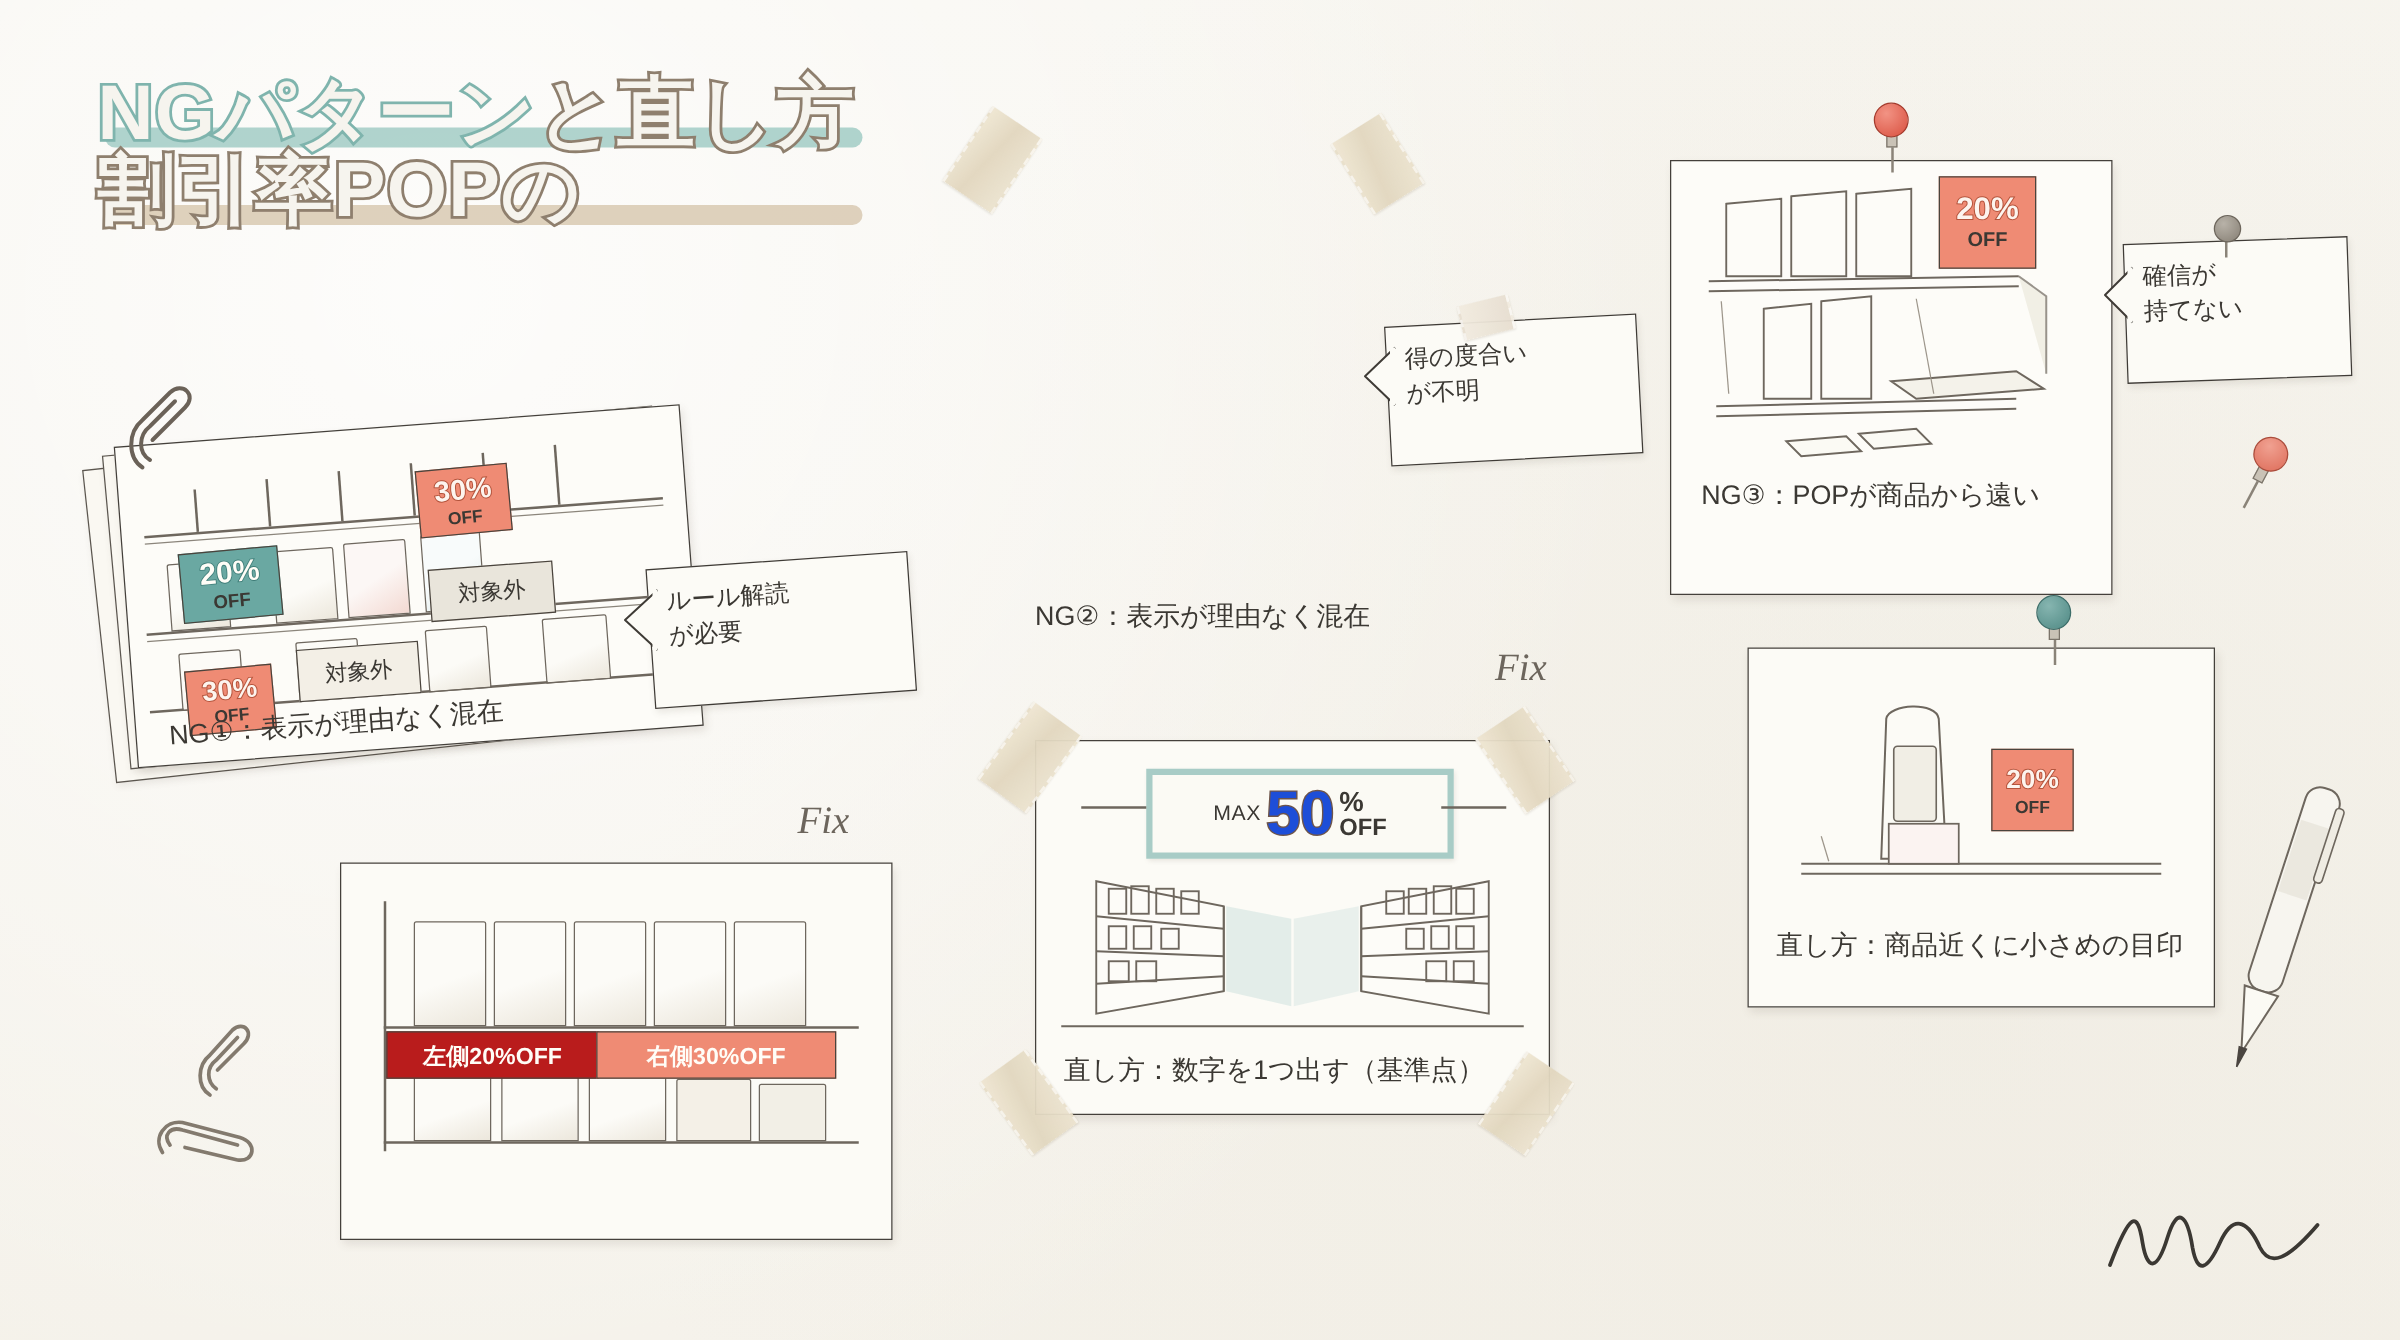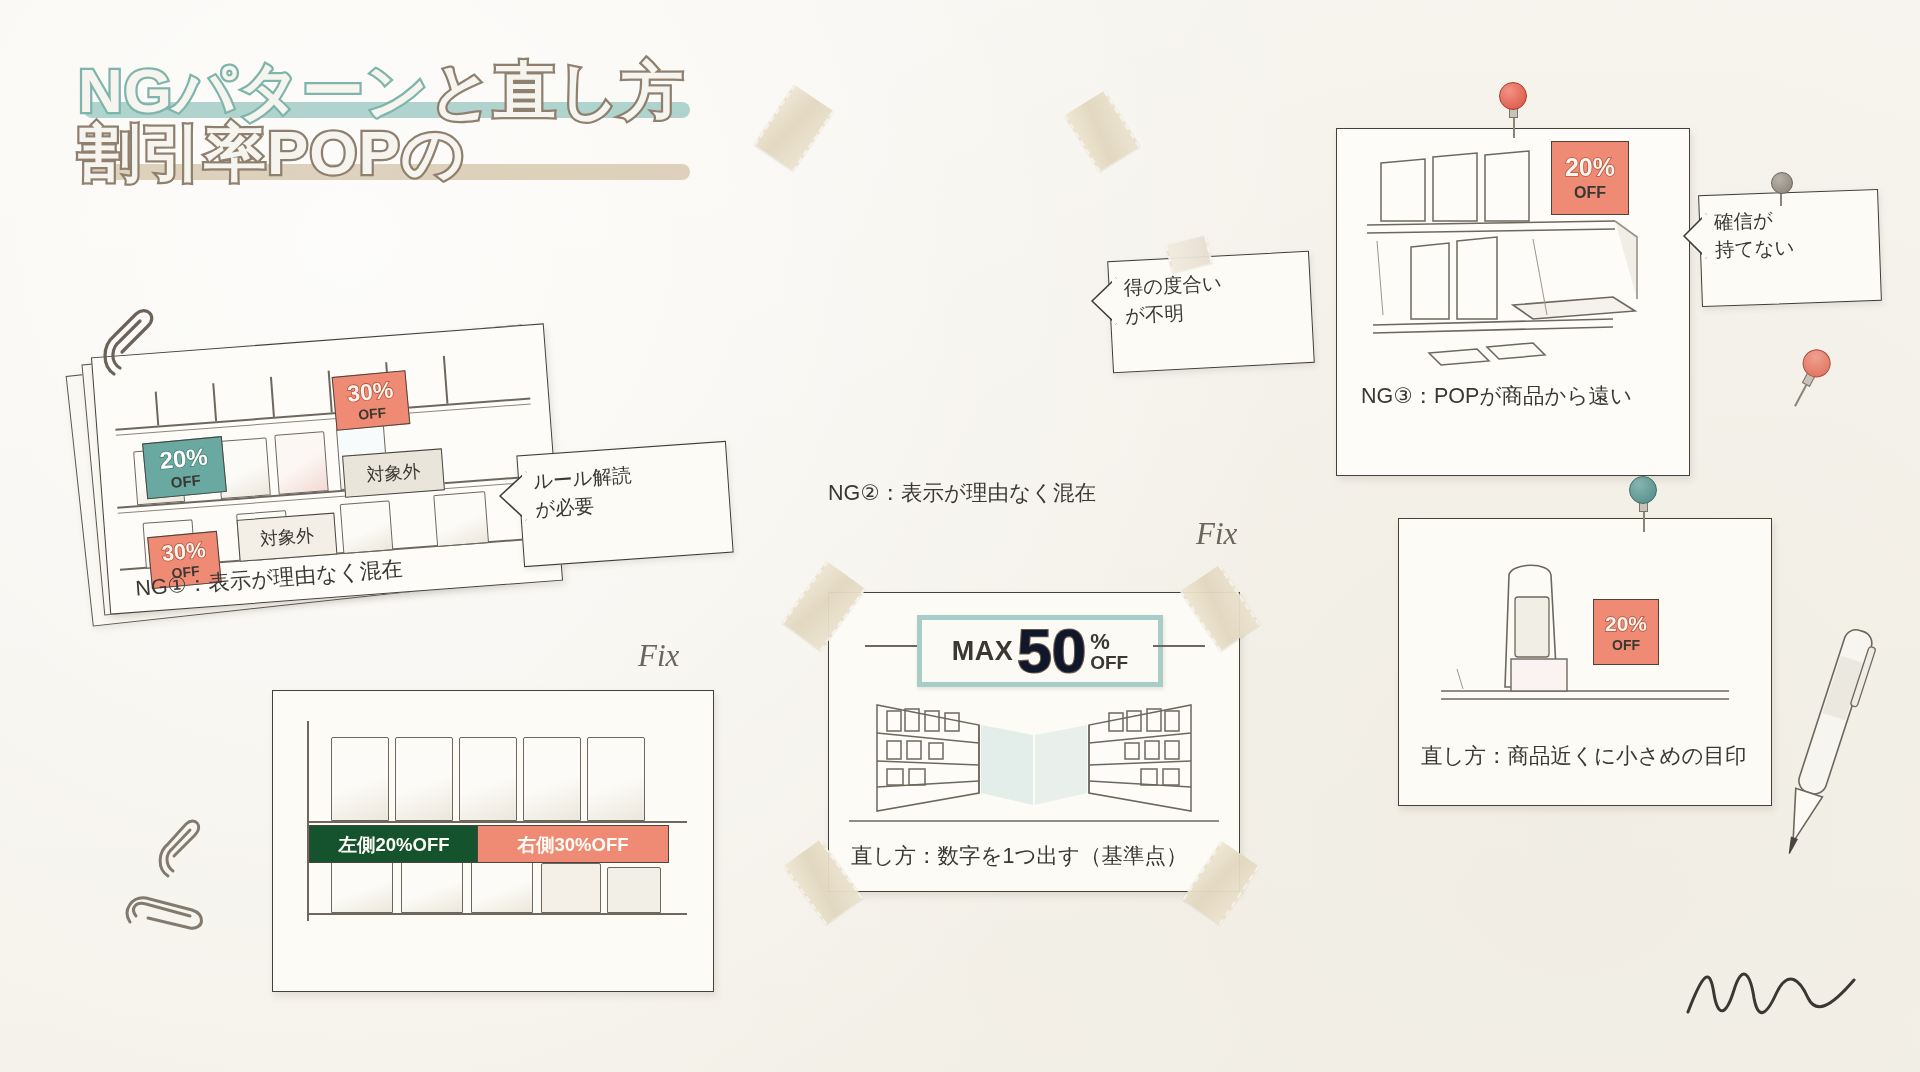--- a/index.html
+++ b/index.html
@@ -65,21 +65,21 @@
   .prod{position:absolute;border:1.4px solid #6e675e;background:#fcfbf7;border-radius:2px 2px 0 0;}
   .prod.sh{background:linear-gradient(160deg,#fcfbf7 55%,#ece7dc);}
   .tick{position:absolute;width:1.5px;background:#6e675e;}
 
   .fixlabel{position:absolute;font-style:italic;font-size:31px;color:#6c655c;
             font-family:"Liberation Serif",serif;}
 
   
   .zbar{position:absolute;display:flex;align-items:center;justify-content:center;
         color:#fffdf7;font-size:18.5px;font-weight:600;border:1.4px solid #4a443d;}
-  .zbar.teal{background:#14532d;align-items:center;}
+  .zbar.teal{background:#b91c1c;align-items:center;}
   .zbar.salmon{background:#ef8b74;}
 
   
   .tape{position:absolute;background:linear-gradient(100deg,#efe6d2,#e2d7bf 45%,#ece3cf);
         opacity:.95;border-left:2px dashed rgba(255,255,255,.6);
         border-right:2px dashed rgba(255,255,255,.6);
         box-shadow:0 1px 2px rgba(120,105,80,.18);}
   .tape.sm{background:linear-gradient(100deg,#f2ece0,#e7ded0);}
   .corner-tape{position:absolute;background:#fbfaf4;border:1.3px solid #6e675e;}
 
@@ -87,22 +87,22 @@
   .poster{position:absolute;background:linear-gradient(170deg,#fbfaf5 40%,#eceadf);
           border:1.5px solid #6e675e;}
   .poster .ptxt{position:absolute;width:100%;text-align:center;font-size:32px;
                 font-weight:700;color:#4a4540;line-height:1.3;}
   .poster .pline{position:absolute;height:2px;background:#5c564d;}
 
   
   .maxban{position:absolute;background:#fbfaf4;border:5px solid #a8ccc6;
           box-shadow:1px 2px 4px rgba(90,80,65,.14);
           display:flex;align-items:center;justify-content:center;gap:4px;}
-  .maxban .mx{font-size:27px;font-weight:700;color:#3b3833;letter-spacing:.5px;}
-  .maxban .fifty{font-size:62px;font-weight:700;color:#0f172a;
+  .maxban .mx{font-size:17px;font-weight:400;color:#3b3833;letter-spacing:.5px;}
+  .maxban .fifty{font-size:49px;font-weight:700;color:#1d4ed8;
                  -webkit-text-stroke:2.2px #6e554a;paint-order:stroke fill;line-height:.9;}
   .maxban .pc{font-size:22px;font-weight:700;color:#3b3833;line-height:1;}
   .maxban .of{font-size:19px;font-weight:700;color:#3b3833;line-height:1;}
 
   
   .pin{position:absolute;}
   .pin .head{position:absolute;width:26px;height:26px;border-radius:50%;}
   .pin .neck{position:absolute;width:7px;height:12px;background:#c9c2b6;border:1px solid #7b746a;}
   .pin .needle{position:absolute;width:2px;background:#8a8378;}
 

